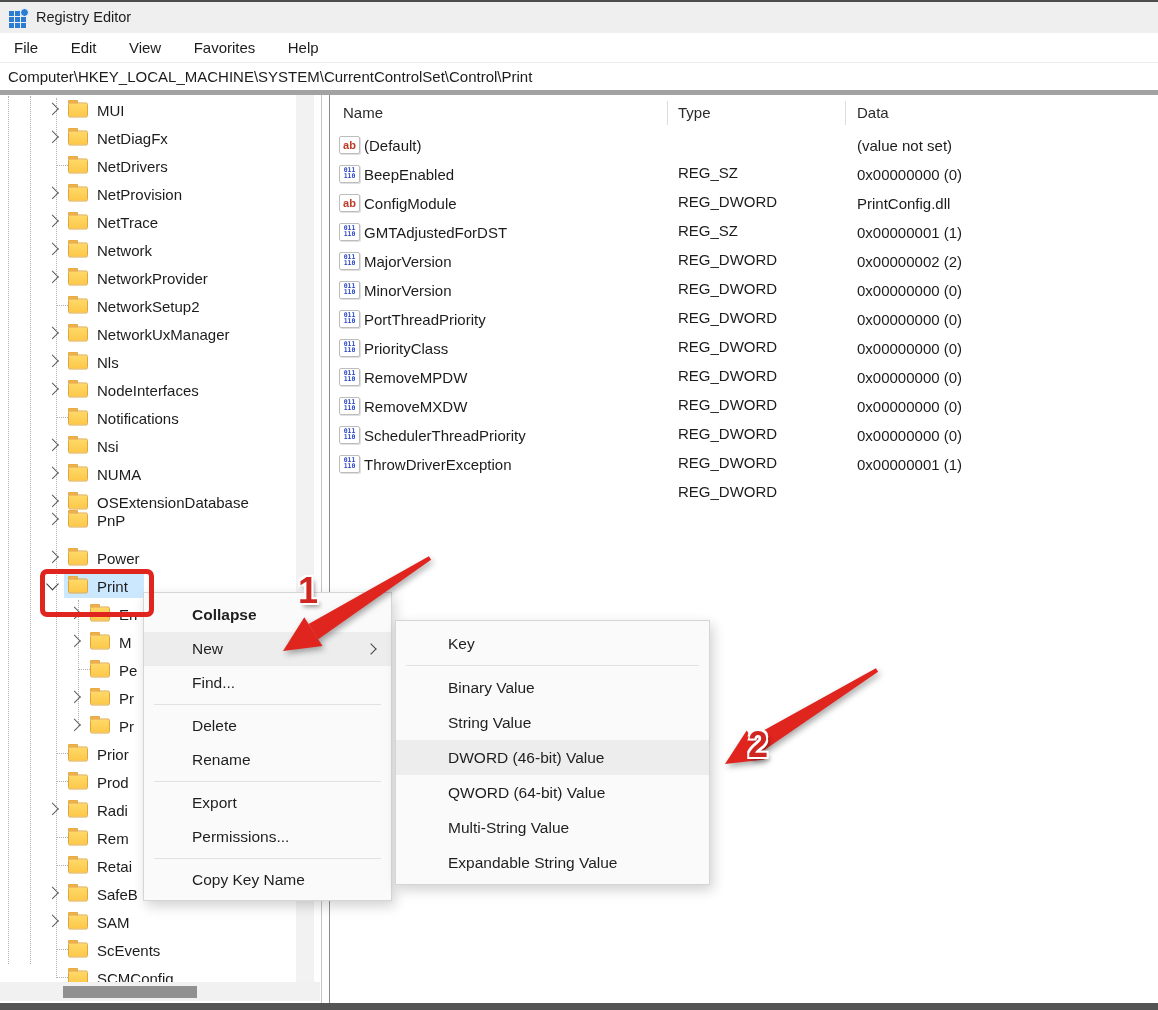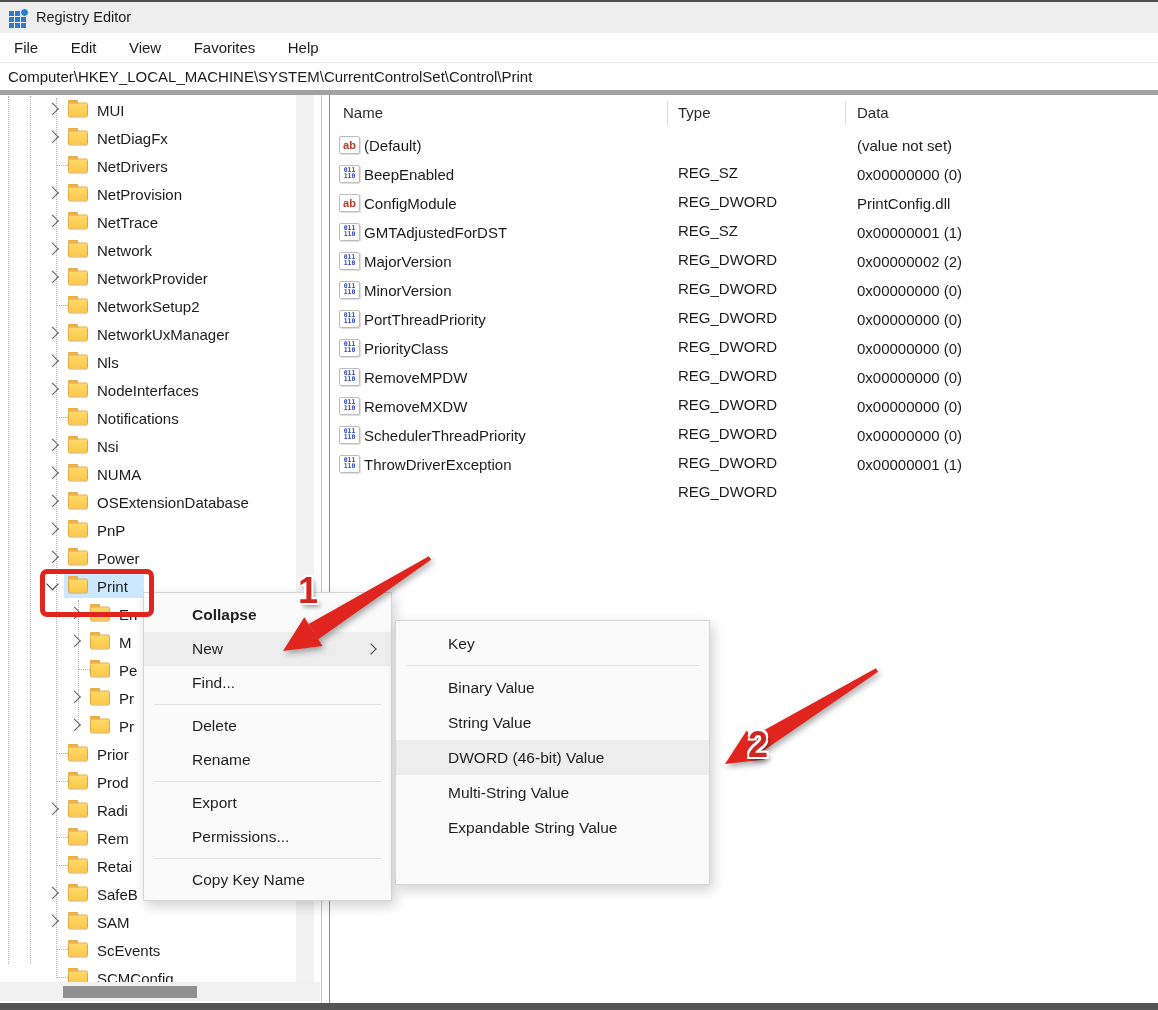--- a/index.html
+++ b/index.html
@@ -209,21 +209,21 @@
         <div class="trow lvl1" style="top: 365px;">
           <span class="chev"></span>
           <span class="folder"></span>
           <span class="tlabel">NUMA</span>
         </div>
         <div class="trow lvl1" style="top: 393px;">
           <span class="chev"></span>
           <span class="folder"></span>
           <span class="tlabel">OSExtensionDatabase</span>
         </div>
-        <div class="trow lvl1" style="top: 421px; padding-left: 31px;">
+        <div class="trow lvl1" style="top: 411px; padding-left: 31px;">
           <span class="chev"></span>
           <span class="folder"></span>
           <span class="tlabel">PnP</span>
         </div>
         <div class="trow lvl1" style="top: 449px;">
           <span class="chev"></span>
           <span class="folder"></span>
           <span class="tlabel">Power</span>
         </div>
         <div class="trow lvl1 sel" style="top: 477px;">
@@ -446,20 +446,23 @@
       <div class="mitem">
         <span>Binary Value</span>
       </div>
       <div class="mitem">
         <span>String Value</span>
       </div>
       <div class="mitem hl">
         <span>DWORD (46-bit) Value</span>
       </div>
       <div class="mitem">
+        <span>QWORD (64-bit) Value</span>
+      </div>
+      <div class="mitem">
         <span>Multi-String Value</span>
       </div>
       <div class="mitem">
         <span>Expandable String Value</span>
       </div>
     </div>
 
   <svg id="arrowsvg" viewBox="0 0 1158 1010">
     <g fill="#e0241e">
       <polygon points="428.9,556.3 308.6,624.1 318.2,639.3 431.1,559.7"></polygon>

